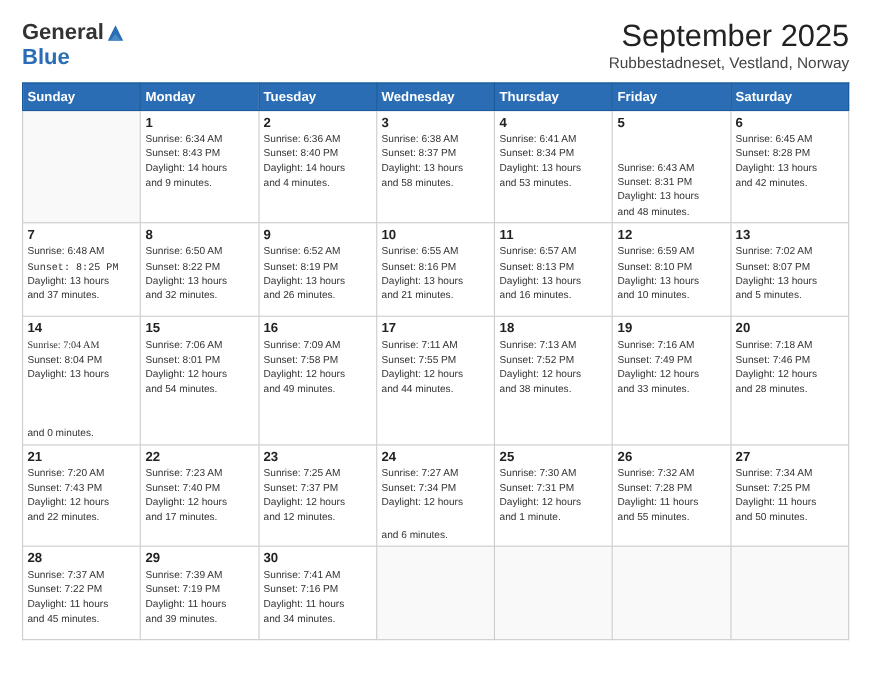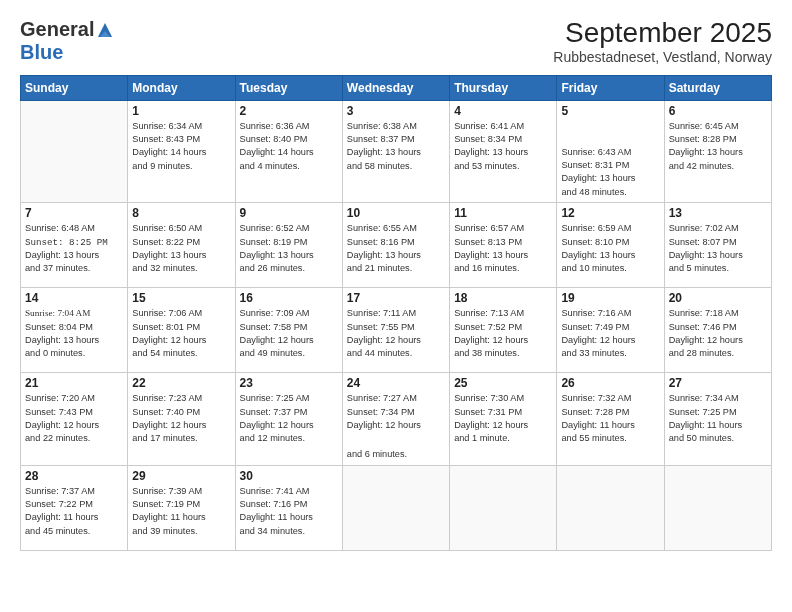--- a/index.html
+++ b/index.html
@@ -256,21 +256,21 @@
             </div>
           </td>
         </tr>
         <tr>
           <td>
             <span class="day-number">14</span>
             <div class="day-info">
               <span style="display: block; font-family: Liberation Serif, serif;">Sunrise: 7:04 AM</span>
               <span style="display: block;">Sunset: 8:04 PM</span>
               <span style="display: block;">Daylight: 13 hours</span>
-              <span style="display: block;">and 0 minutes.</span>
+              <span style="display: block; margin-top: 40px;">and 0 minutes.</span>
             </div>
           </td>
           <td>
             <span class="day-number">15</span>
             <div class="day-info">
               <span style="display: block;">Sunrise: 7:06 AM</span>
               <span style="display: block;">Sunset: 8:01 PM</span>
               <span style="display: block;">Daylight: 12 hours</span>
               <span style="display: block;">and 54 minutes.</span>
             </div>

